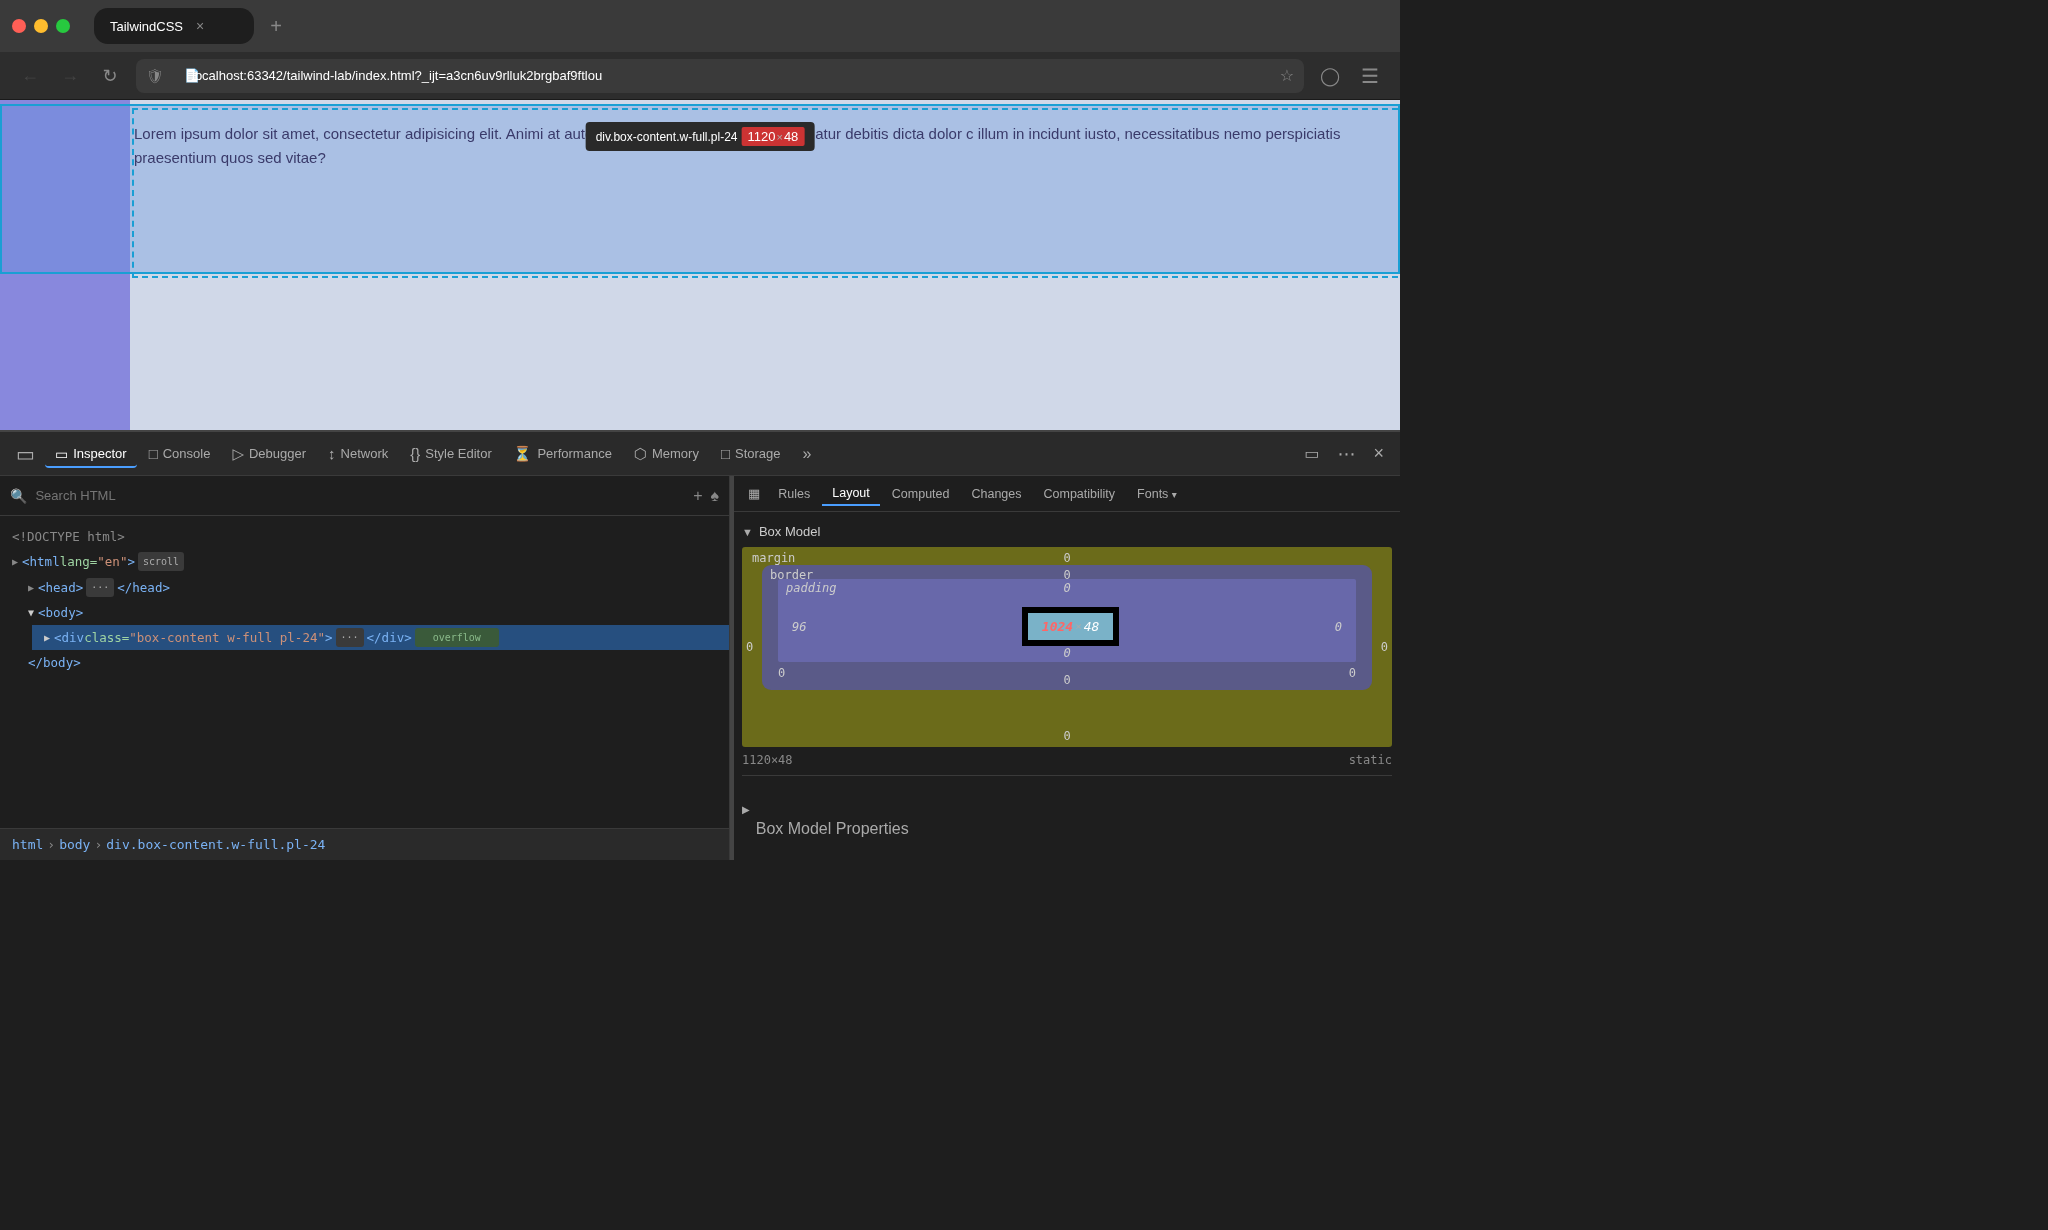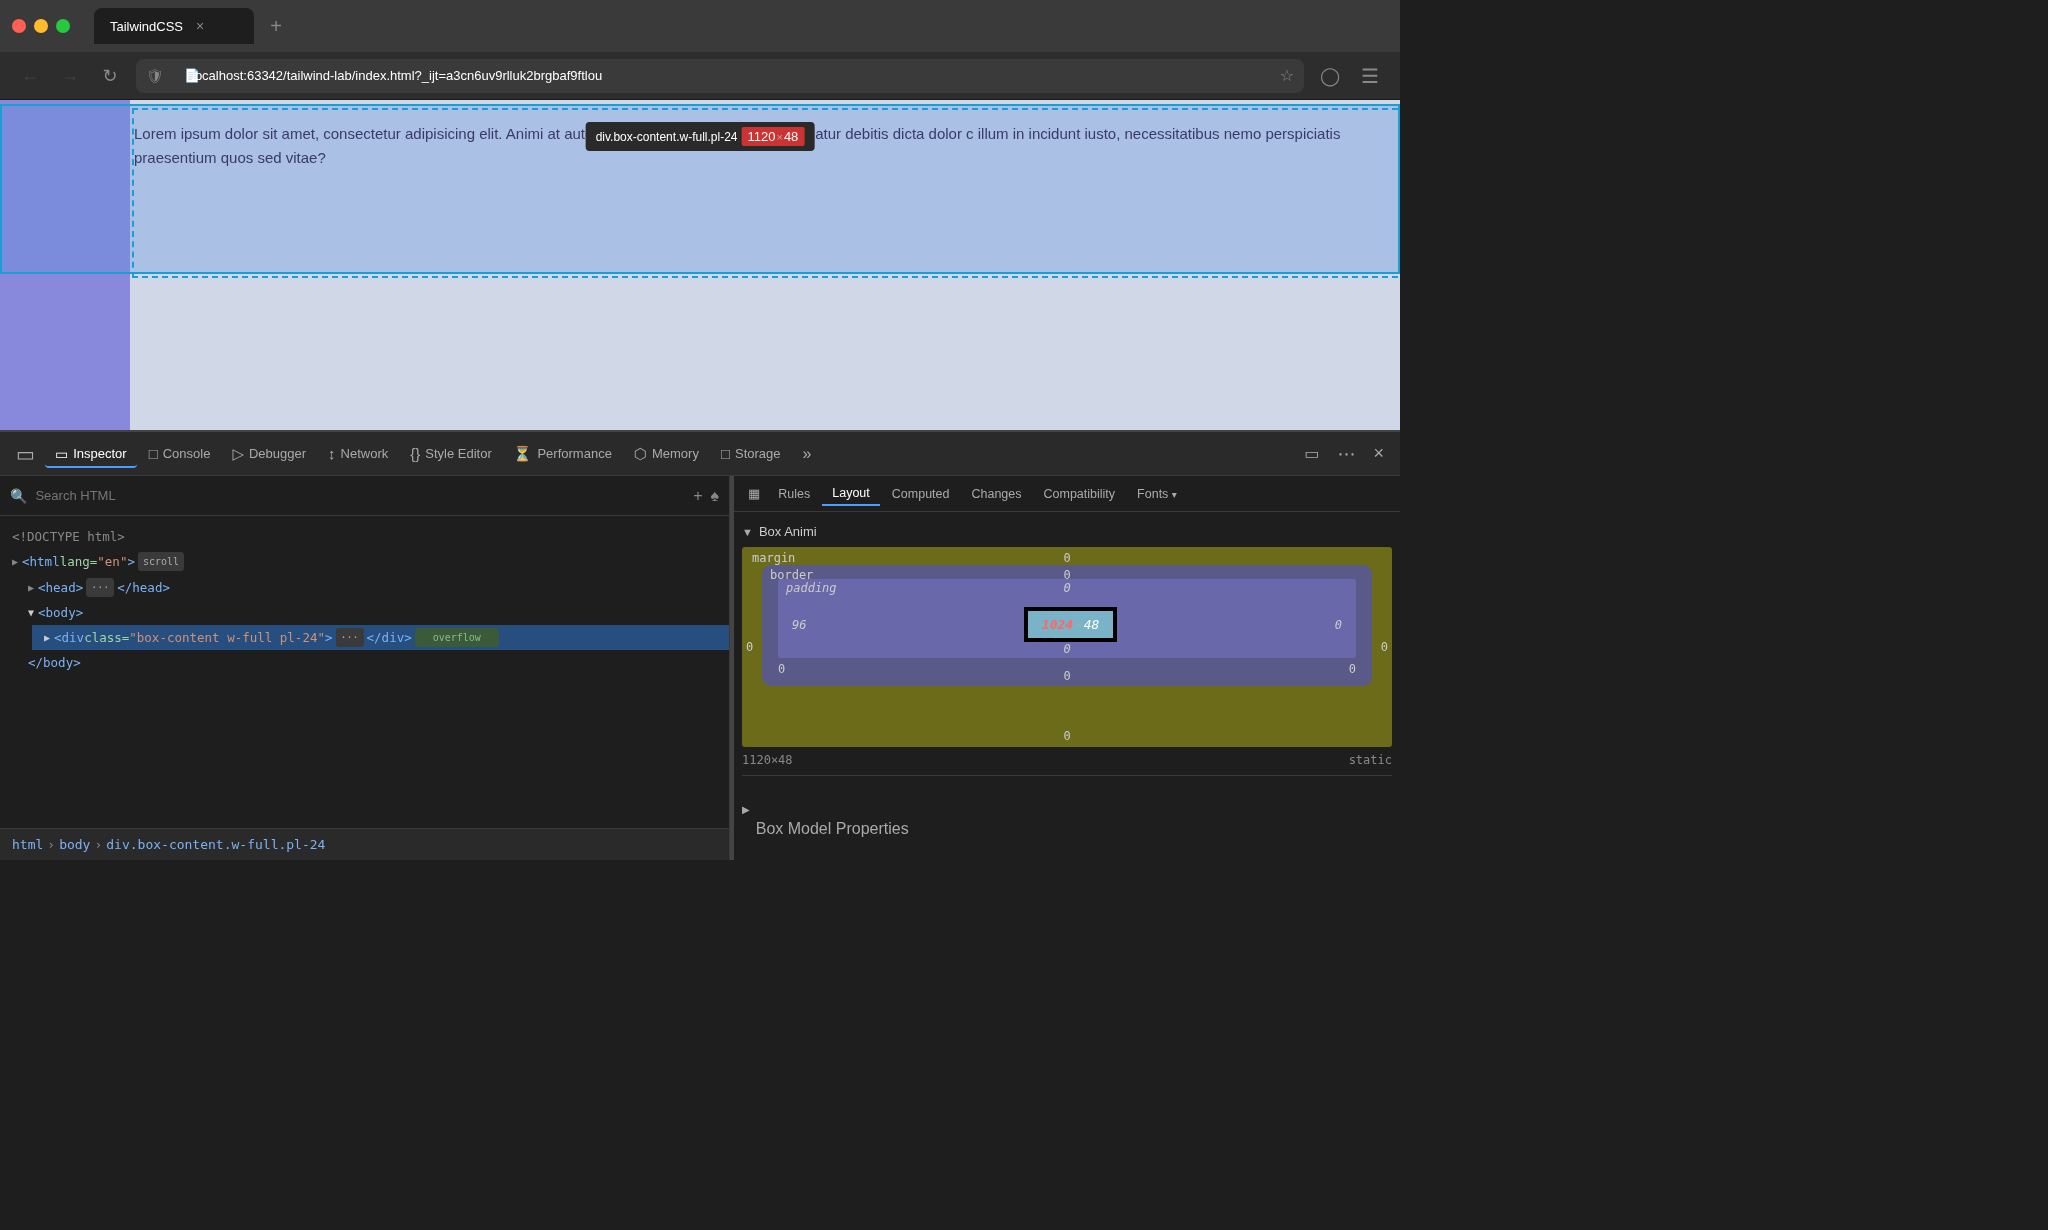--- a/index.html
+++ b/index.html
@@ -8,21 +8,21 @@
     
     .browser-window { width: 100%; height: 100%; display: flex; flex-direction: column; background: #2d2d2d; }
     .title-bar { background: #3a3a3a; height: 52px; display: flex; align-items: center; padding: 0 12px; gap: 8px; }
     .traffic-lights { display: flex; gap: 8px; align-items: center; }
     .traffic-light { width: 14px; height: 14px; border-radius: 50%; }
     .tl-red { background: #ff5f56; }
     .tl-yellow { background: #ffbd2e; }
     .tl-green { background: #27c93f; }
     .tab-bar { display: flex; align-items: center; margin-left: 16px; gap: 0; }
     .tab { background: #2d2d2d; color: #ccc; padding: 8px 16px; border-radius: 8px 8px 0 0; font-size: 13px; display: flex; align-items: center; gap: 8px; min-width: 160px; height: 36px; }
-    .tab-active { background: #1e1e1e; color: #fff; }
+    .tab-active { background: #1e1e1e; color: #fff; border-radius: 14px; }
     .tab-close { color: #888; font-size: 14px; cursor: pointer; width: 18px; height: 18px; display: flex; align-items: center; justify-content: center; border-radius: 50%; }
     .new-tab-btn { color: #888; font-size: 20px; margin-left: 8px; cursor: pointer; width: 28px; height: 28px; display: flex; align-items: center; justify-content: center; border-radius: 4px; }
 
     
     .address-bar { background: #2d2d2d; height: 48px; display: flex; align-items: center; padding: 0 16px; gap: 12px; border-bottom: 1px solid #1a1a1a; }
     .nav-btn { color: #888; font-size: 18px; cursor: pointer; width: 28px; height: 28px; display: flex; align-items: center; justify-content: center; }
     .nav-btn.disabled { color: #444; cursor: default; }
     .url-bar-container { flex: 1; position: relative; display: flex; align-items: center; }
     .url-shield { position: absolute; left: 10px; color: #888; font-size: 14px; }
     .url-doc { position: absolute; left: 30px; color: #888; font-size: 14px; }
@@ -302,21 +302,21 @@
             <span>Fonts</span>
             <span style="font-size:10px;">▾</span>
           </div>
         </div>
 
         <div class="styles-content">
 
           <div class="box-model-section">
             <div class="section-header">
               <span style="font-size:11px;">▼</span>
-              <span style="color:#ccc;font-size:13px;">Box Animi</span>
+              <span style="color:#ccc;font-size:13px;">Box Model</span>
             </div>
 
             <div class="bm-outer-wrapper">
 
               <div class="bm-outer" style="position:relative;background:#6b6b1a;border-radius:3px;padding:18px 20px 14px;">
                 <div style="color:#ccc;font-size:12px;font-family:monospace;position:absolute;top:4px;left:10px;">margin</div>
 
                 <div style="position:absolute;top:4px;left:50%;transform:translateX(-50%);color:#ccc;font-size:12px;font-family:monospace;">0</div>
                 <div style="position:absolute;bottom:4px;left:50%;transform:translateX(-50%);color:#ccc;font-size:12px;font-family:monospace;">0</div>
                 <div style="position:absolute;left:4px;top:50%;transform:translateY(-50%);color:#ccc;font-size:12px;font-family:monospace;">0</div>
@@ -330,21 +330,21 @@
 
                   <div style="background:#6868aa;border-radius:2px;padding:20px 14px 8px;position:relative;font-style:italic;">
                     <div style="color:#ccc;font-size:12px;font-family:monospace;position:absolute;top:2px;left:8px;">padding</div>
 
                     <div style="position:absolute;top:2px;left:50%;transform:translateX(-50%);color:#ccc;font-size:12px;font-family:monospace;">0</div>
                     <div style="position:absolute;bottom:2px;left:50%;transform:translateX(-50%);color:#ccc;font-size:12px;font-family:monospace;">0</div>
 
                     <div style="display:flex;align-items:center;justify-content:space-between;padding:8px 0;">
                       <span style="color:#ccc;font-size:12px;font-family:monospace;">96</span>
 
-                      <div style="background:#7ab2c8;border:4px solid #000000;padding:6px 14px;display:flex;align-items:center;gap:2px;font-family:monospace;font-size:13px;color:#fff;">
+                      <div style="background:#7ab2c8;border:6px solid #000000;padding:6px 14px;display:flex;align-items:center;gap:2px;font-family:monospace;font-size:13px;color:#fff;">
                         <span style="color:#ff6666;font-weight:bold;">1024</span>
                         <span style="color:#aaa;font-size:11px;">×</span>
                         <span>48</span>
                       </div>
 
                       <span style="color:#ccc;font-size:12px;font-family:monospace;">0</span>
                     </div>
                   </div>
 
                   <div style="display:flex;justify-content:space-between;margin-top:4px;">

